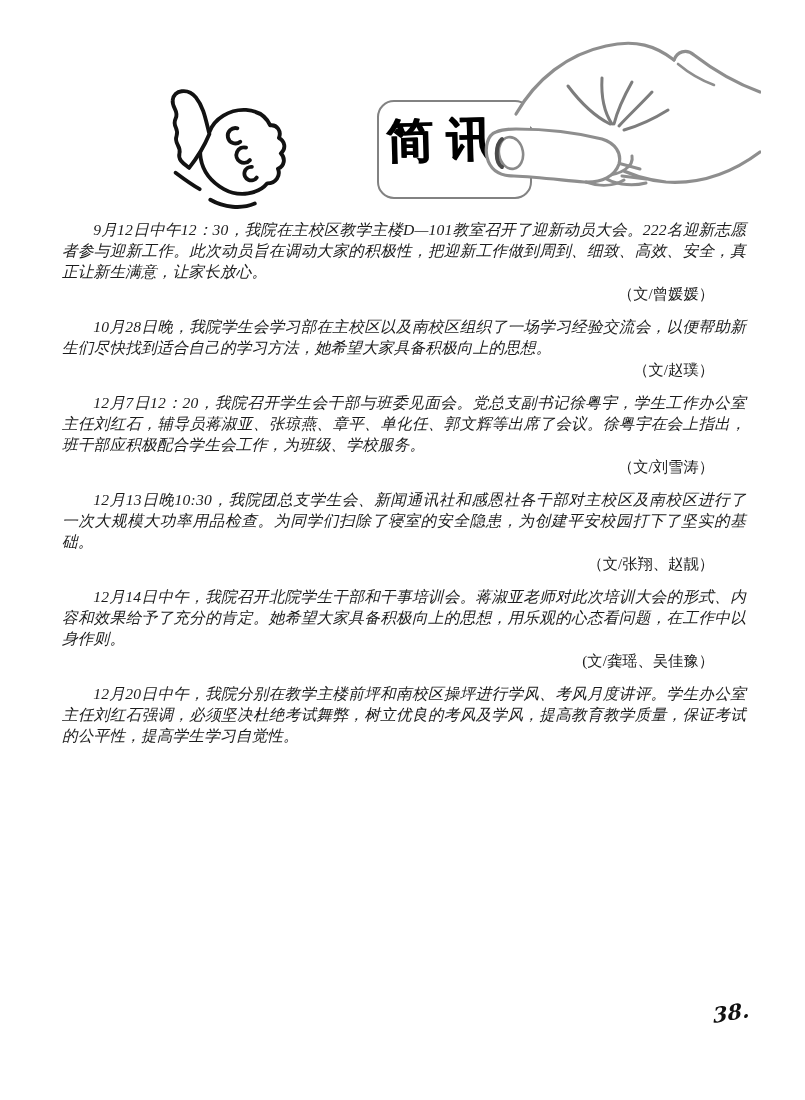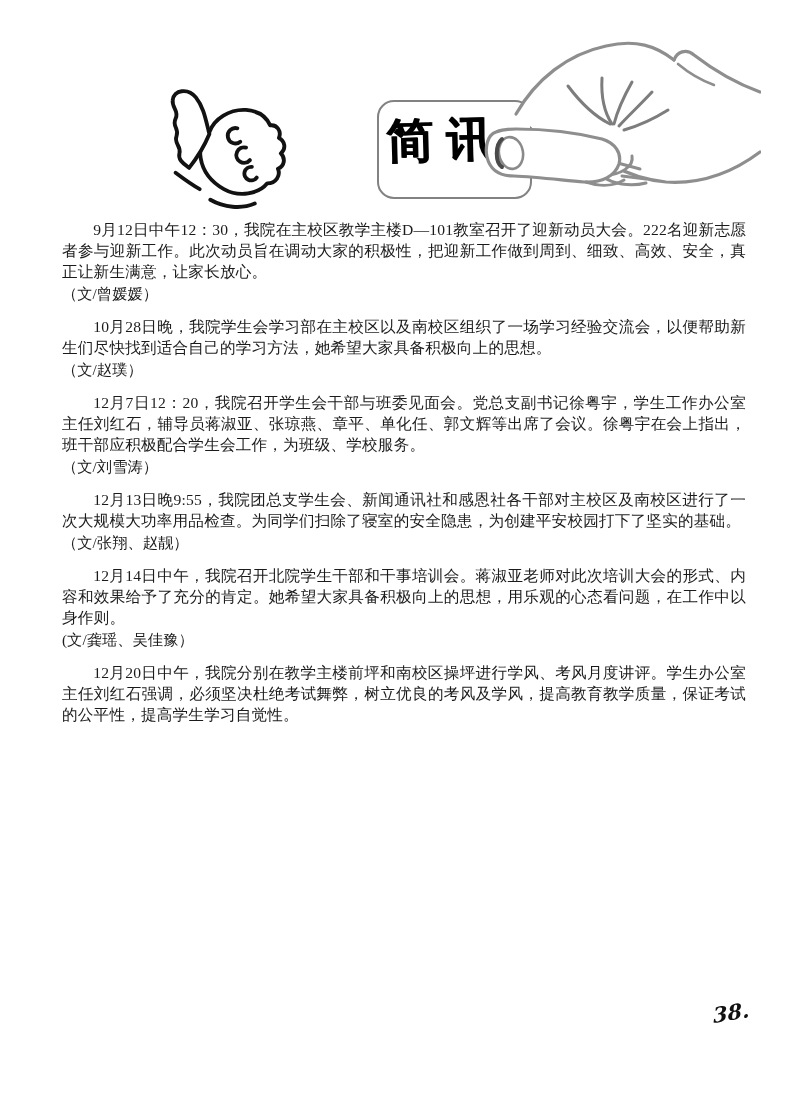--- a/index.html
+++ b/index.html
@@ -32,24 +32,25 @@
   .news{
     position:absolute;left:62px;top:219px;width:684px;
     color:#1b1b1b;
   }
   .news-item{margin:0 0 12px 0;}
   .news-text{
     margin:0;
     font-size:15.6px;line-height:21px;
     text-align:justify;text-indent:2em;
     letter-spacing:0.2px;
+    font-style:italic;
   }
   .news-byline{
     font-size:15.3px;line-height:21px;
-    padding-right:32px;
+    text-align:right;padding-right:32px;
     margin-top:1px;
   }
   
   .page-number{
     position:absolute;right:55px;top:1000px;
     font-size:21px;font-weight:700;font-style:italic;
     font-family:"DejaVu Serif",serif;
     color:#111;
     transform:rotate(-9deg) skewX(-6deg);
   }
@@ -120,21 +121,21 @@
     </article>
 
     <article class="news-item">
       <p class="news-text">12月7日12：20，我院召开学生会干部与班委见面会。党总支副书记徐粤宇，学生工作办公室主任刘红石，辅导员蒋淑亚、张琼燕、章平、单化任、郭文辉等出席了会议。徐粤宇在会上指出，班干部应积极配合学生会工作，为班级、学校服务。</p>
       <div class="news-byline">（文/刘雪涛）</div>
     </article>
 
 
 
     <article class="news-item">
-      <p class="news-text">12月13日晚9:55，我院团总支学生会、新闻通讯社和感恩社各干部对主校区及南校区进行了一次大规模大功率用品检查。为同学们扫除了寝室的安全隐患，为创建平安校园打下了坚实的基础。</p>
+      <p class="news-text">12月13日晚10:30，我院团总支学生会、新闻通讯社和感恩社各干部对主校区及南校区进行了一次大规模大功率用品检查。为同学们扫除了寝室的安全隐患，为创建平安校园打下了坚实的基础。</p>
       <div class="news-byline">（文/张翔、赵靓）</div>
     </article>
 
     <article class="news-item">
       <p class="news-text">12月14日中午，我院召开北院学生干部和干事培训会。蒋淑亚老师对此次培训大会的形式、内容和效果给予了充分的肯定。她希望大家具备积极向上的思想，用乐观的心态看问题，在工作中以身作则。</p>
       <div class="news-byline">(文/龚瑶、吴佳豫）</div>
     </article>
 
     <article class="news-item">
       <p class="news-text">12月20日中午，我院分别在教学主楼前坪和南校区操坪进行学风、考风月度讲评。学生办公室主任刘红石强调，必须坚决杜绝考试舞弊，树立优良的考风及学风，提高教育教学质量，保证考试的公平性，提高学生学习自觉性。</p>

